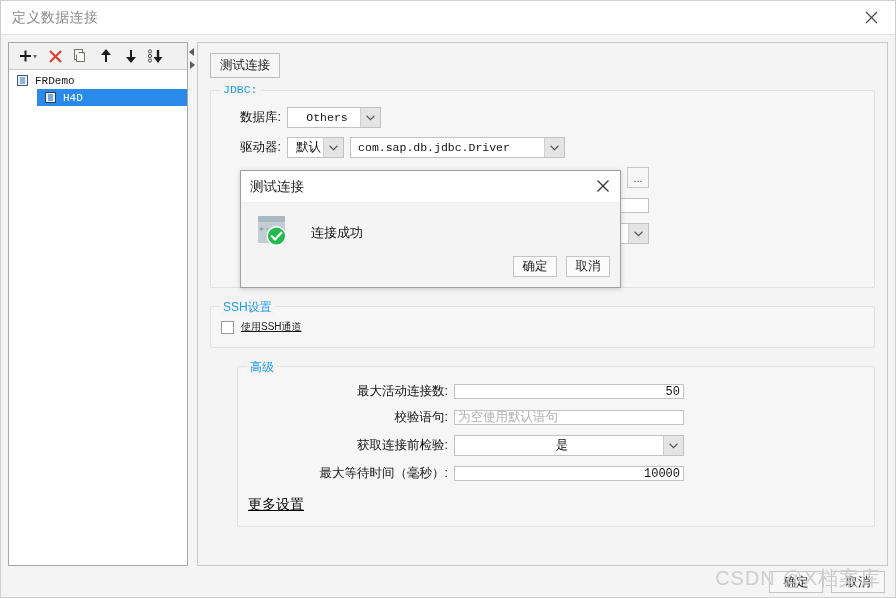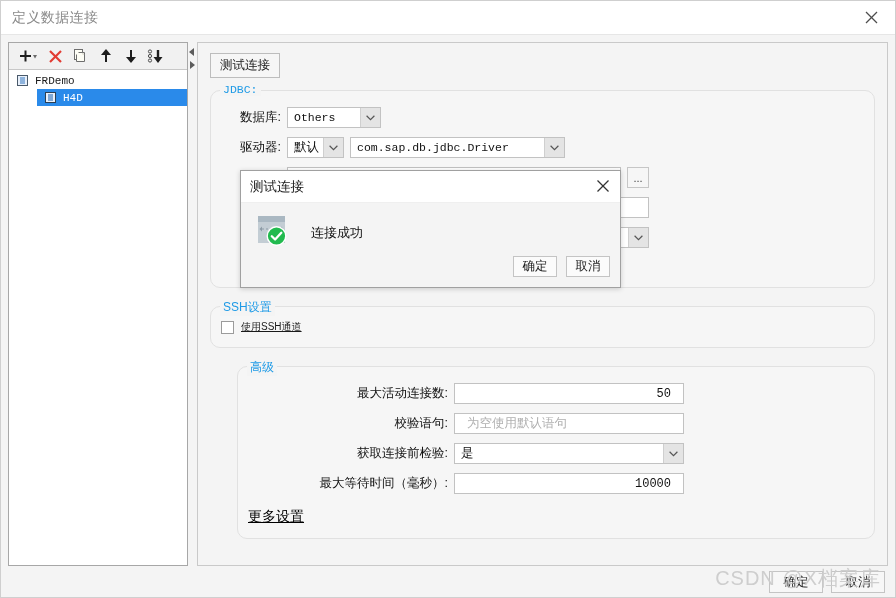--- a/index.html
+++ b/index.html
@@ -143,21 +143,21 @@
     border: 1px solid #bdbdbd;
     background: #f6f6f6;
     padding: 3px 9px 4px 9px;
     font-size: 12.5px;
     cursor: pointer;
     line-height: 16px;
   }
   
   .group {
     border: 1px solid #e1e1e1;
-    border-radius: 10px;
+    border-radius: 2px;
     margin-top: 12px;
     padding: 14px 10px 12px 10px;
     position: relative;
     background: #f6f6f6;
   }
   .group-title {
     position: absolute;
     top: -8px;
     left: 9px;
     background: #f4f4f4;
@@ -183,48 +183,49 @@
   .lbl.w60 { width: 60px; }
   .lbl.w200 { width: 200px; }
   .combo {
     height: 21px;
     border: 1px solid #c2c2c2;
     background: #ffffff;
     display: flex;
     align-items: center;
     box-sizing: border-box;
     cursor: pointer;
+    text-align: center;
   }
   .combo .val {
     flex: 1;
     padding-left: 6px;
     font-family: "Liberation Mono", monospace;
     font-size: 11.5px;
     color: #111;
     white-space: nowrap;
     overflow: hidden;
   }
   .combo .val.cjk { font-family: "Liberation Sans", sans-serif; font-size: 12.5px; }
   .combo .arrow {
     width: 19px; height: 19px;
     background: #e4e4e4;
     border-left: 1px solid #cfcfcf;
     display: flex; align-items: center; justify-content: center;
     flex: none;
   }
   .txt {
-    height: 21px;
+    height: 15px;
     border: 1px solid #c2c2c2;
     background: #ffffff;
     box-sizing: border-box;
     display: flex;
     align-items: center;
     font-family: "Liberation Mono", monospace;
     font-size: 12px;
-    padding: 0 12px;
+    padding: 0 3px;
     color: #111;
   }
   .txt.right { justify-content: flex-end; }
   .txt.ph { color: #b0b0b0; font-family: "Liberation Sans", sans-serif; font-size: 12.5px; }
   .ellipsis-btn {
     width: 22px; height: 21px;
     border: 1px solid #c6c6c6;
     background: #f6f6f6;
     display: flex; align-items: center; justify-content: center;
     font-size: 11px;

